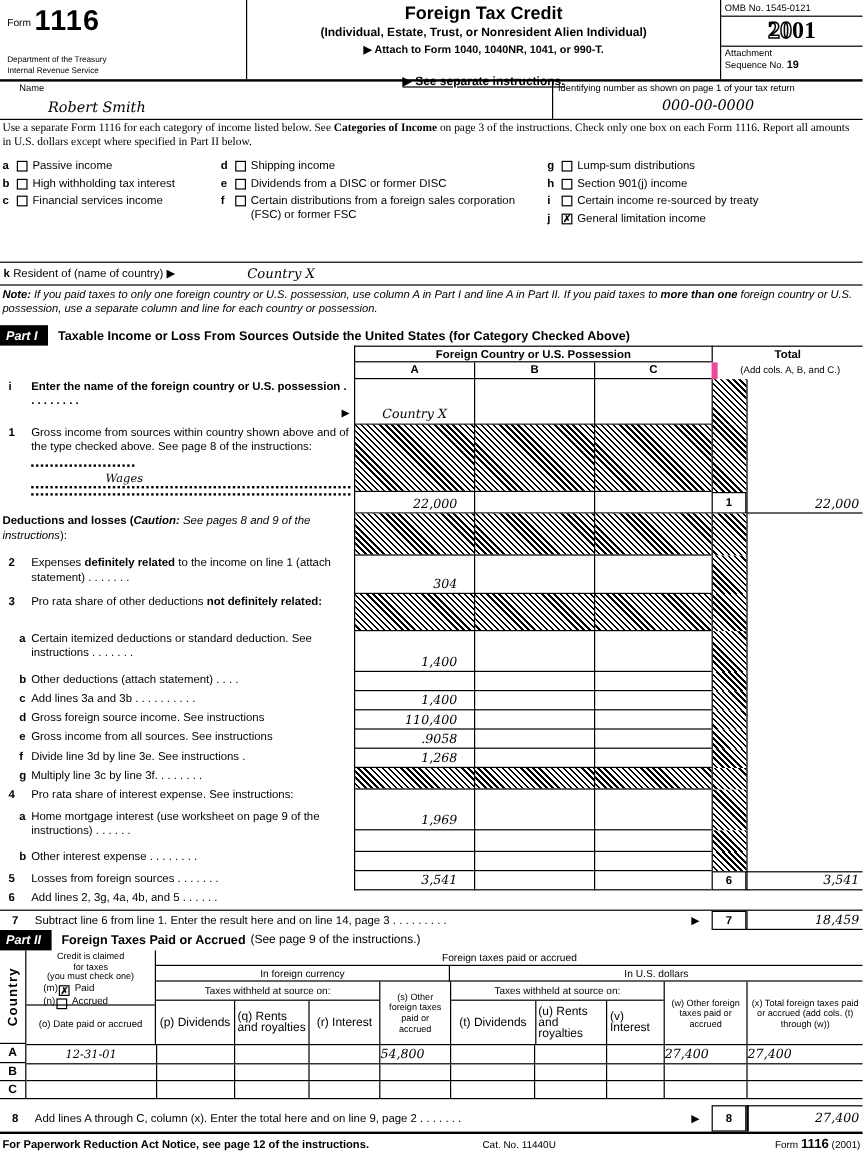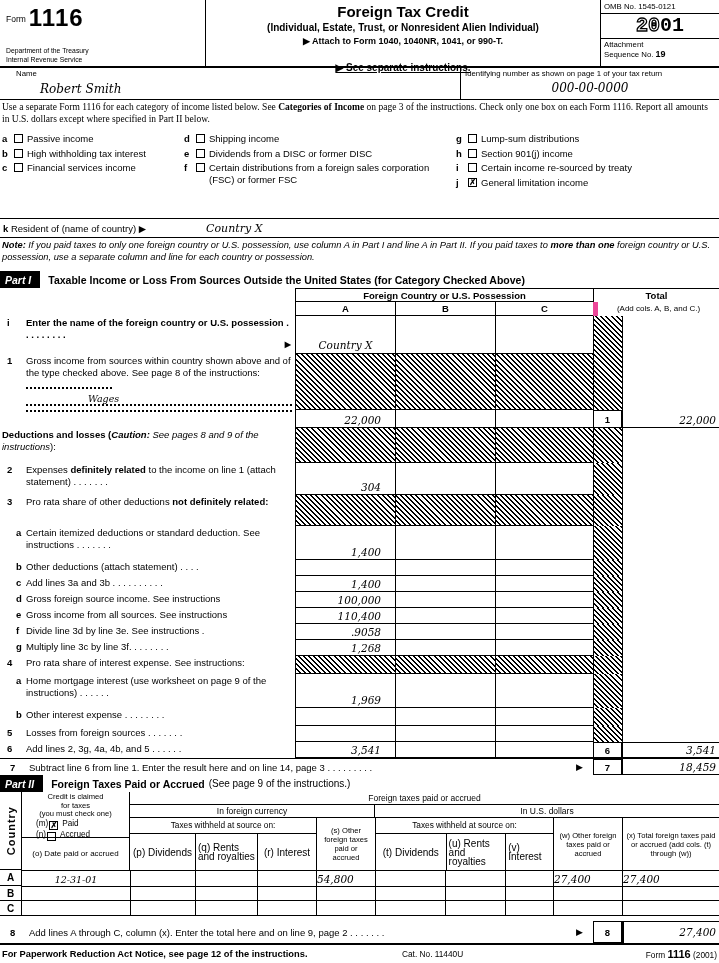--- a/index.html
+++ b/index.html
@@ -21,21 +21,21 @@
   .hdr-form-num { font-size:24px; font-weight:bold; margin-left:3px; letter-spacing:1px; }
   .hdr-dept { font-size:6.8px; margin-top:auto; line-height:1.25; }
   .hdr-center { flex:1; text-align:center; padding-top:3px; }
   .hdr-title { font-size:15px; font-weight:bold; }
   .hdr-sub { font-size:10px; font-weight:bold; margin-top:2px; }
   .hdr-line3 { font-size:9px; font-weight:bold; margin-top:3px; }
   .hdr-line4 { font-size:10px; font-weight:bold; margin-top:16px;text-decoration:underline; }
   .hdr-right { width:119px; border-left:1px solid #000; display:flex; flex-direction:column; }
   .omb { font-size:7.8px; padding:2px 3px; border-bottom:1px solid #000; }
   .yearbox { border-bottom:1px solid #000; text-align:center; padding:1px 0;
-             font-family:Liberation Mono, monospace; font-weight:bold; font-size:20px; line-height:22px; }
+             font-family:Liberation Serif, serif; font-weight:bold; font-size:20px; line-height:22px; }
   .yr-outline { color:#fff; -webkit-text-stroke:1.3px #000; }
   .attach { font-size:7.8px; padding:1px 3px; line-height:1.2; }
   .seqno { font-weight:bold; font-size:9px; }
 
   
   .namerow { height:32px; display:flex; border-bottom:1px solid #000; }
   .name-cell { width:460px; padding:1px 16px; }
   .tinylab { font-size:7.8px; }
   .name-val { font-size:12px; margin:4px 0 0 24px; }
   .id-cell { flex:1; border-left:1px solid #000; padding:1px 4px; text-align:center; }
@@ -441,29 +441,20 @@
         <div class="cell ca bl bb vbot">
             <span class="amt">1,400</span>
           </div>
         <div class="cell cb bl bb"></div>
         <div class="cell cc bl bb"></div>
         <div class="cell cn bl hatch"></div>
         <div class="cell ct bl"></div>
       </div>
       <div class="prow" style="height:16px">
         <div class="cell ca bl bb vbot">
-            <span class="amt">100,000</span>
-          </div>
-        <div class="cell cb bl bb"></div>
-        <div class="cell cc bl bb"></div>
-        <div class="cell cn bl hatch"></div>
-        <div class="cell ct bl"></div>
-      </div>
-      <div class="prow" style="height:16px">
-        <div class="cell ca bl bb vbot">
             <span class="amt">110,400</span>
           </div>
         <div class="cell cb bl bb"></div>
         <div class="cell cc bl bb"></div>
         <div class="cell cn bl hatch"></div>
         <div class="cell ct bl"></div>
       </div>
       <div class="prow" style="height:16px">
         <div class="cell ca bl bb vbot">
             <span class="amt">.9058</span>

